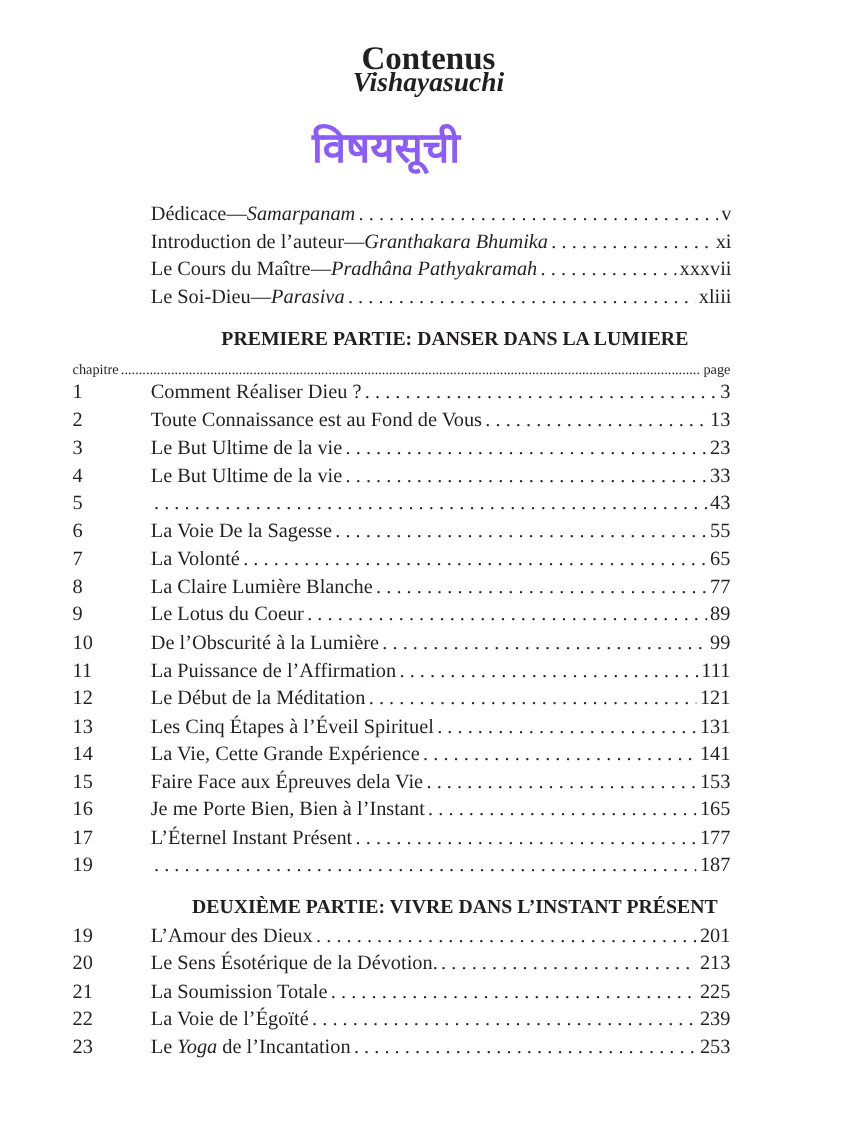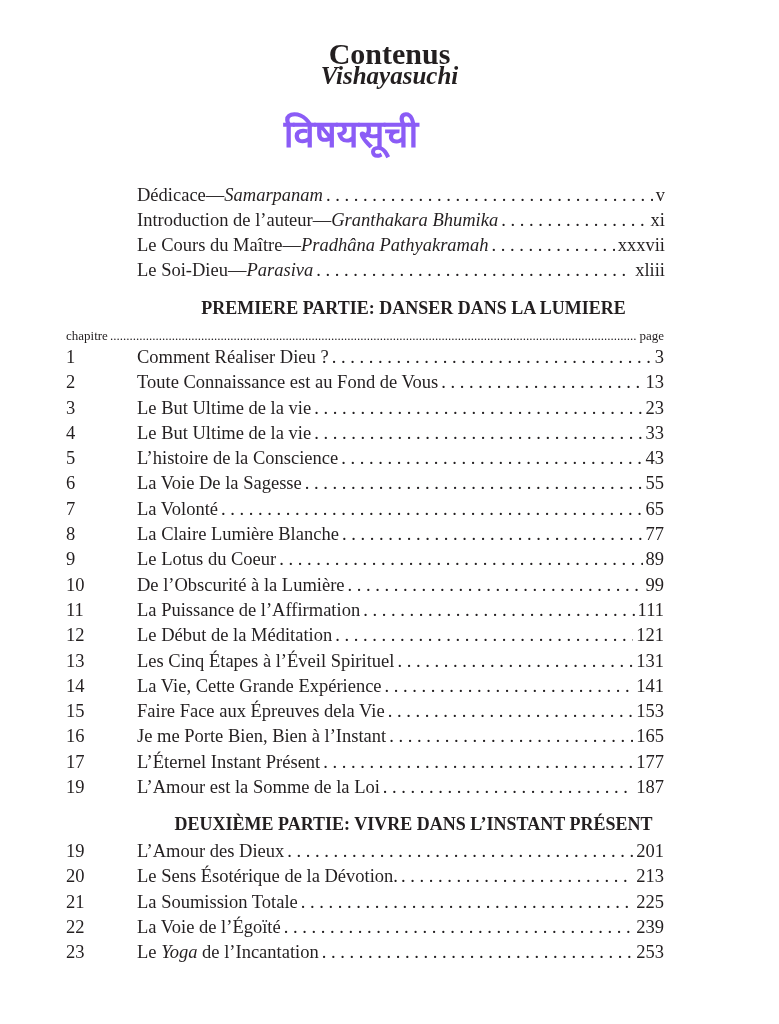--- a/index.html
+++ b/index.html
@@ -94,21 +94,20 @@
       <span class="pg">23</span>
     </div>
   <div class="crow">
       <span class="num">4</span>
       <span class="lbl">Le But Ultime  de la vie</span>
       <span class="dots"></span>
       <span class="pg">33</span>
     </div>
   <div class="crow">
       <span class="num">5</span>
-      <span class="lbl">L’histoire de la Conscience</span>
       <span class="dots"></span>
       <span class="pg">43</span>
     </div>
   <div class="crow">
       <span class="num">6</span>
       <span class="lbl">La Voie De la Sagesse</span>
       <span class="dots"></span>
       <span class="pg">55</span>
     </div>
   <div class="crow">
@@ -172,21 +171,20 @@
       <span class="pg">165</span>
     </div>
   <div class="crow">
       <span class="num">17</span>
       <span class="lbl">L’Éternel Instant Présent</span>
       <span class="dots"></span>
       <span class="pg">177</span>
     </div>
   <div class="crow">
       <span class="num">19</span>
-      <span class="lbl">L’Amour est la Somme de la Loi</span>
       <span class="dots"></span>
       <span class="pg">187</span>
     </div>
 </div>
 
 <div class="part part2">DEUXIÈME PARTIE: VIVRE DANS L’INSTANT PRÉSENT</div>
 
 <div class="chapters ch2">
   <div class="crow">
       <span class="num">19</span>

